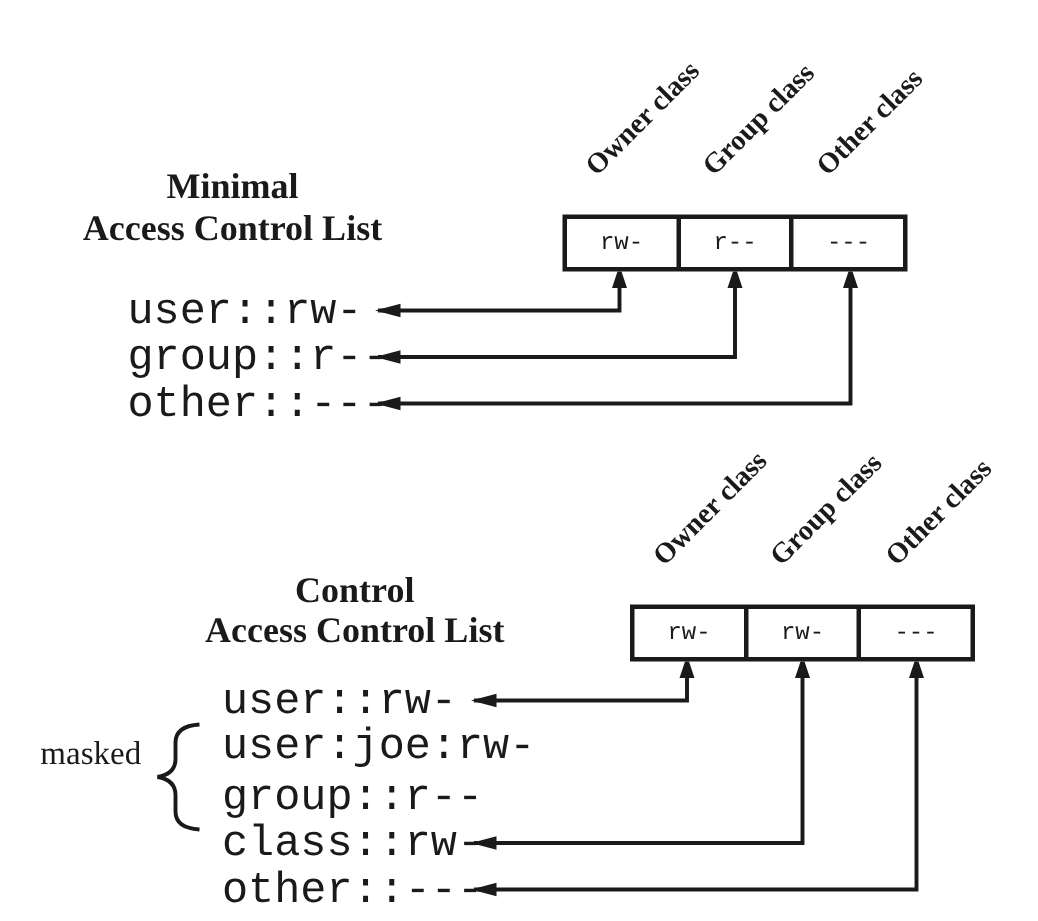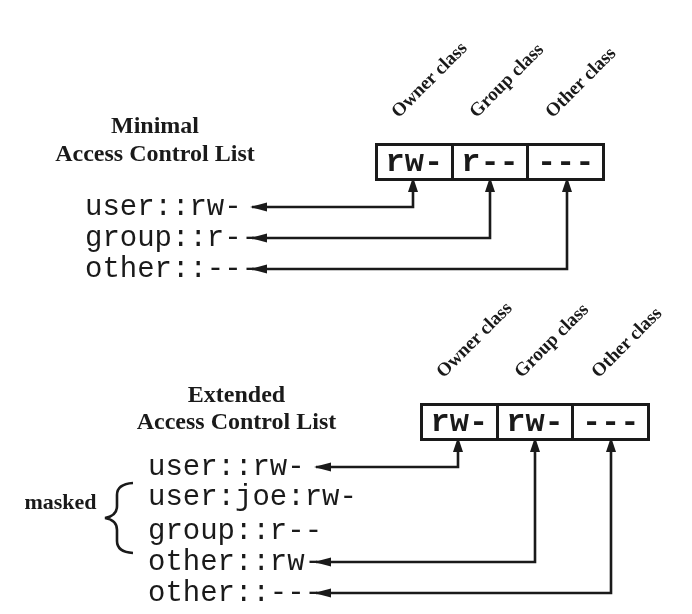--- a/index.html
+++ b/index.html
@@ -33,37 +33,36 @@
     position:absolute;
     display:flex;
     box-sizing:border-box;
     border:3px solid var(--ink);
     background:#fff;
   }
   .cell{
     flex:1;
     display:flex;align-items:center;justify-content:center;
     font-family:"Liberation Mono","DejaVu Sans Mono",monospace;
-    font-size:32px;
-    font-weight:bold;
+    font-size:16px;
   }
   .cell + .cell{ border-left:3px solid var(--ink); }
   .class-label{
     position:absolute;
     font-family:"Liberation Serif",serif;
     font-weight:600;
     font-size:19px;line-height:22px;height:22px;
     white-space:nowrap;
     transform:rotate(-45deg);
     transform-origin:0 100%;
   }
   .masked{
     position:absolute;
     font-family:"Liberation Serif",serif;
-    font-weight:bold;
+    font-weight:normal;
     font-size:22px;line-height:24px;
     text-align:center;
     white-space:nowrap;
   }
   .stroke{ stroke:var(--ink); stroke-width:2.6; fill:none; }
   .head{ fill:var(--ink); stroke:none; }
 </style>
 </head>
 <body>
 
@@ -116,34 +115,34 @@
   <div class="acl-box" style="left:375px;top:143px;width:230px;height:38px;">
     <div class="cell">rw-</div>
     <div class="cell">r--</div>
     <div class="cell">---</div>
   </div>
 
   <div class="entry" style="left:85px;top:195px;">user::rw-</div>
   <div class="entry" style="left:85px;top:226px;">group::r--</div>
   <div class="entry" style="left:85px;top:257px;">other::---</div>
 
-  <div class="title" style="left:119px;top:381px;width:235px;">Extended</div>
+  <div class="title" style="left:119px;top:381px;width:235px;">Control</div>
   <div class="title" style="left:119px;top:408px;width:235px;">Access Control List</div>
 
   <div class="class-label" style="left:447px;top:360px;">Owner class</div>
   <div class="class-label" style="left:525px;top:360px;">Group class</div>
   <div class="class-label" style="left:602px;top:360px;">Other class</div>
 
   <div class="acl-box" style="left:420px;top:403px;width:230px;height:38px;">
     <div class="cell">rw-</div>
     <div class="cell">rw-</div>
     <div class="cell">---</div>
   </div>
 
   <div class="entry" style="left:148px;top:455px;">user::rw-</div>
   <div class="entry" style="left:148px;top:485px;">user:joe:rw-</div>
   <div class="entry" style="left:148px;top:519px;">group::r--</div>
-  <div class="entry" style="left:148px;top:550px;">other::rw-</div>
+  <div class="entry" style="left:148px;top:550px;">class::rw-</div>
   <div class="entry" style="left:148px;top:581px;">other::---</div>
 
   <div class="masked" style="left:13px;top:490px;width:95px;">masked</div>
 
 </div>
 
 </body></html>

